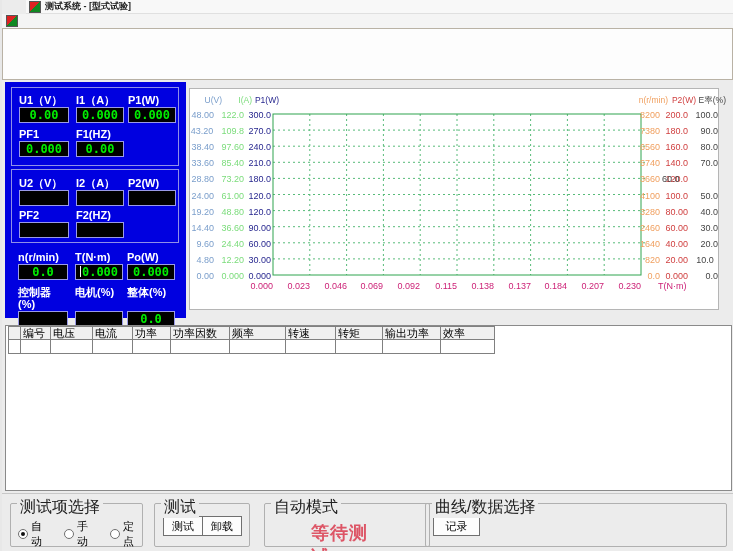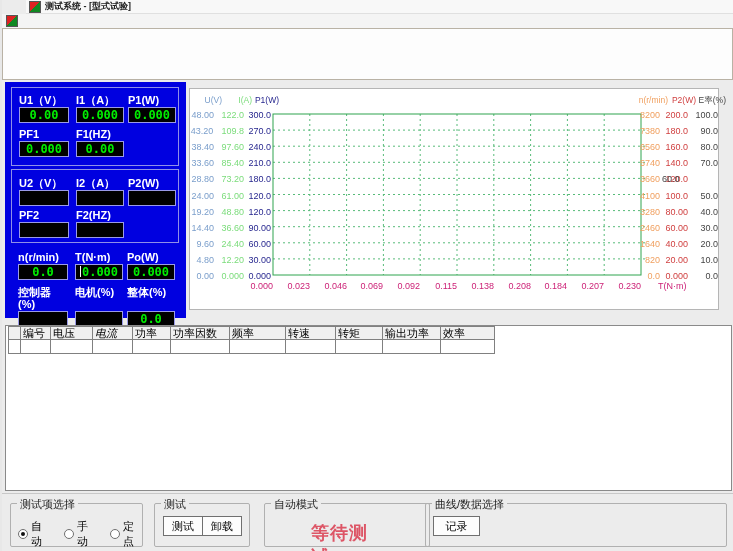--- a/index.html
+++ b/index.html
@@ -46,21 +46,21 @@
   .trow{display:flex;margin-left:2px;margin-top:0;}
   .tcell{border:1px solid #808080;border-left:none;box-sizing:border-box;height:14px;
     font-size:11px;line-height:13px;padding-left:2px;overflow:hidden;background:#fff;}
   .trow.hdr .tcell{background:#f0f0f0;}
   .tcell.first{border-left:1px solid #808080;}
   .trow.datarow .tcell{border-top:none;}
   
   .bsep{position:absolute;left:0;top:493px;width:733px;height:1px;background:#c8c8c8;}
   .group{position:absolute;top:503px;height:44px;border:1px solid #b0b0b0;border-radius:2px;
     box-sizing:border-box;}
-  .gtitle{position:absolute;top:-7px;left:6px;background:#ececec;padding:0 3px;font-size:11px;color:#222;}
+  .gtitle{position:absolute;top:-7px;left:6px;background:#ececec;padding:0 3px;font-size:16px;color:#222;}
   .g-select{left:8px;width:133px;}
   .g-test{left:152px;width:96px;}
   .g-auto{left:262px;width:166px;}
   .g-curve{left:423px;width:302px;}
   .radio-row{display:flex;align-items:center;gap:14px;margin:15px 0 0 7px;}
   .radio-opt{display:flex;align-items:center;gap:3px;}
   .rdot{width:10px;height:10px;border-radius:50%;border:1px solid #707070;background:#fff;
     box-sizing:border-box;position:relative;flex:0 0 auto;}
   .rdot.sel::after{content:"";position:absolute;left:2px;top:2px;width:4px;height:4px;
     border-radius:50%;background:#111;}
@@ -245,42 +245,42 @@
       <span class="ax-head" style="left: 502px; top: 6px; width: 34px; text-align: right; color: rgb(69, 69, 69); font-size: 8.5px;">E率(%)</span>
       <span style="left: 502px; top: 21px; width: 26px; text-align: right; color: rgb(69, 69, 69);">100.0</span>
       <span style="left: 502px; top: 37px; width: 26px; text-align: right; color: rgb(69, 69, 69);">90.0</span>
       <span style="left: 502px; top: 53px; width: 26px; text-align: right; color: rgb(69, 69, 69);">80.0</span>
       <span style="left: 502px; top: 69px; width: 26px; text-align: right; color: rgb(69, 69, 69);">70.0</span>
       <span style="left: 472px; top: 85px; width: 26px; text-align: left; color: rgb(69, 69, 69);">60.0</span>
       <span style="left: 502px; top: 102px; width: 26px; text-align: right; color: rgb(69, 69, 69);">50.0</span>
       <span style="left: 502px; top: 118px; width: 26px; text-align: right; color: rgb(69, 69, 69);">40.0</span>
       <span style="left: 502px; top: 134px; width: 26px; text-align: right; color: rgb(69, 69, 69);">30.0</span>
       <span style="left: 502px; top: 150px; width: 26px; text-align: right; color: rgb(69, 69, 69);">20.0</span>
-      <span style="left: 502px; top: 166px; width: 26px; text-align: right; color: rgb(69, 69, 69);">10.0</span>
+      <span style="left: 502px; top: 166px; width: 26px; text-align: center; color: rgb(69, 69, 69);">10.0</span>
       <span style="left: 502px; top: 182px; width: 26px; text-align: right; color: rgb(69, 69, 69);">0.0</span>
       <span style="left: 49px; top: 192px; width: 34px; text-align: right; color: rgb(204, 34, 119);">0.000</span>
       <span style="left: 86px; top: 192px; width: 34px; text-align: right; color: rgb(204, 34, 119);">0.023</span>
       <span style="left: 123px; top: 192px; width: 34px; text-align: right; color: rgb(204, 34, 119);">0.046</span>
       <span style="left: 159px; top: 192px; width: 34px; text-align: right; color: rgb(204, 34, 119);">0.069</span>
       <span style="left: 196px; top: 192px; width: 34px; text-align: right; color: rgb(204, 34, 119);">0.092</span>
       <span style="left: 233px; top: 192px; width: 34px; text-align: right; color: rgb(204, 34, 119);">0.115</span>
       <span style="left: 270px; top: 192px; width: 34px; text-align: right; color: rgb(204, 34, 119);">0.138</span>
-      <span style="left: 307px; top: 192px; width: 34px; text-align: right; color: rgb(204, 34, 119);">0.208</span>
+      <span style="left: 307px; top: 192px; width: 34px; text-align: right; color: rgb(204, 34, 119);">0.137</span>
       <span style="left: 343px; top: 192px; width: 34px; text-align: right; color: rgb(204, 34, 119);">0.184</span>
       <span style="left: 380px; top: 192px; width: 34px; text-align: right; color: rgb(204, 34, 119);">0.207</span>
       <span style="left: 417px; top: 192px; width: 34px; text-align: right; color: rgb(204, 34, 119);">0.230</span>
       <span style="left: 468px; top: 192px; color: rgb(204, 34, 119);">T(N·m)</span>
     </div>
 
   <div class="tablepanel" id="results-table">
       <div class="trow hdr">
         <div class="tcell first" style="width: 13px;"></div>
         <div class="tcell" style="width: 30px;">编号</div>
         <div class="tcell" style="width: 42px;">电压</div>
-        <div class="tcell" style="width: 40px; font-style: italic;">电流</div>
+        <div class="tcell" style="width: 40px;">电流</div>
         <div class="tcell" style="width: 38px;">功率</div>
         <div class="tcell" style="width: 59px;">功率因数</div>
         <div class="tcell" style="width: 56px;">频率</div>
         <div class="tcell" style="width: 50px;">转速</div>
         <div class="tcell" style="width: 47px;">转矩</div>
         <div class="tcell" style="width: 58px;">输出功率</div>
         <div class="tcell" style="width: 54px;">效率</div>
       </div>
       <div class="trow datarow">
         <div class="tcell first" style="width: 13px;"></div>

